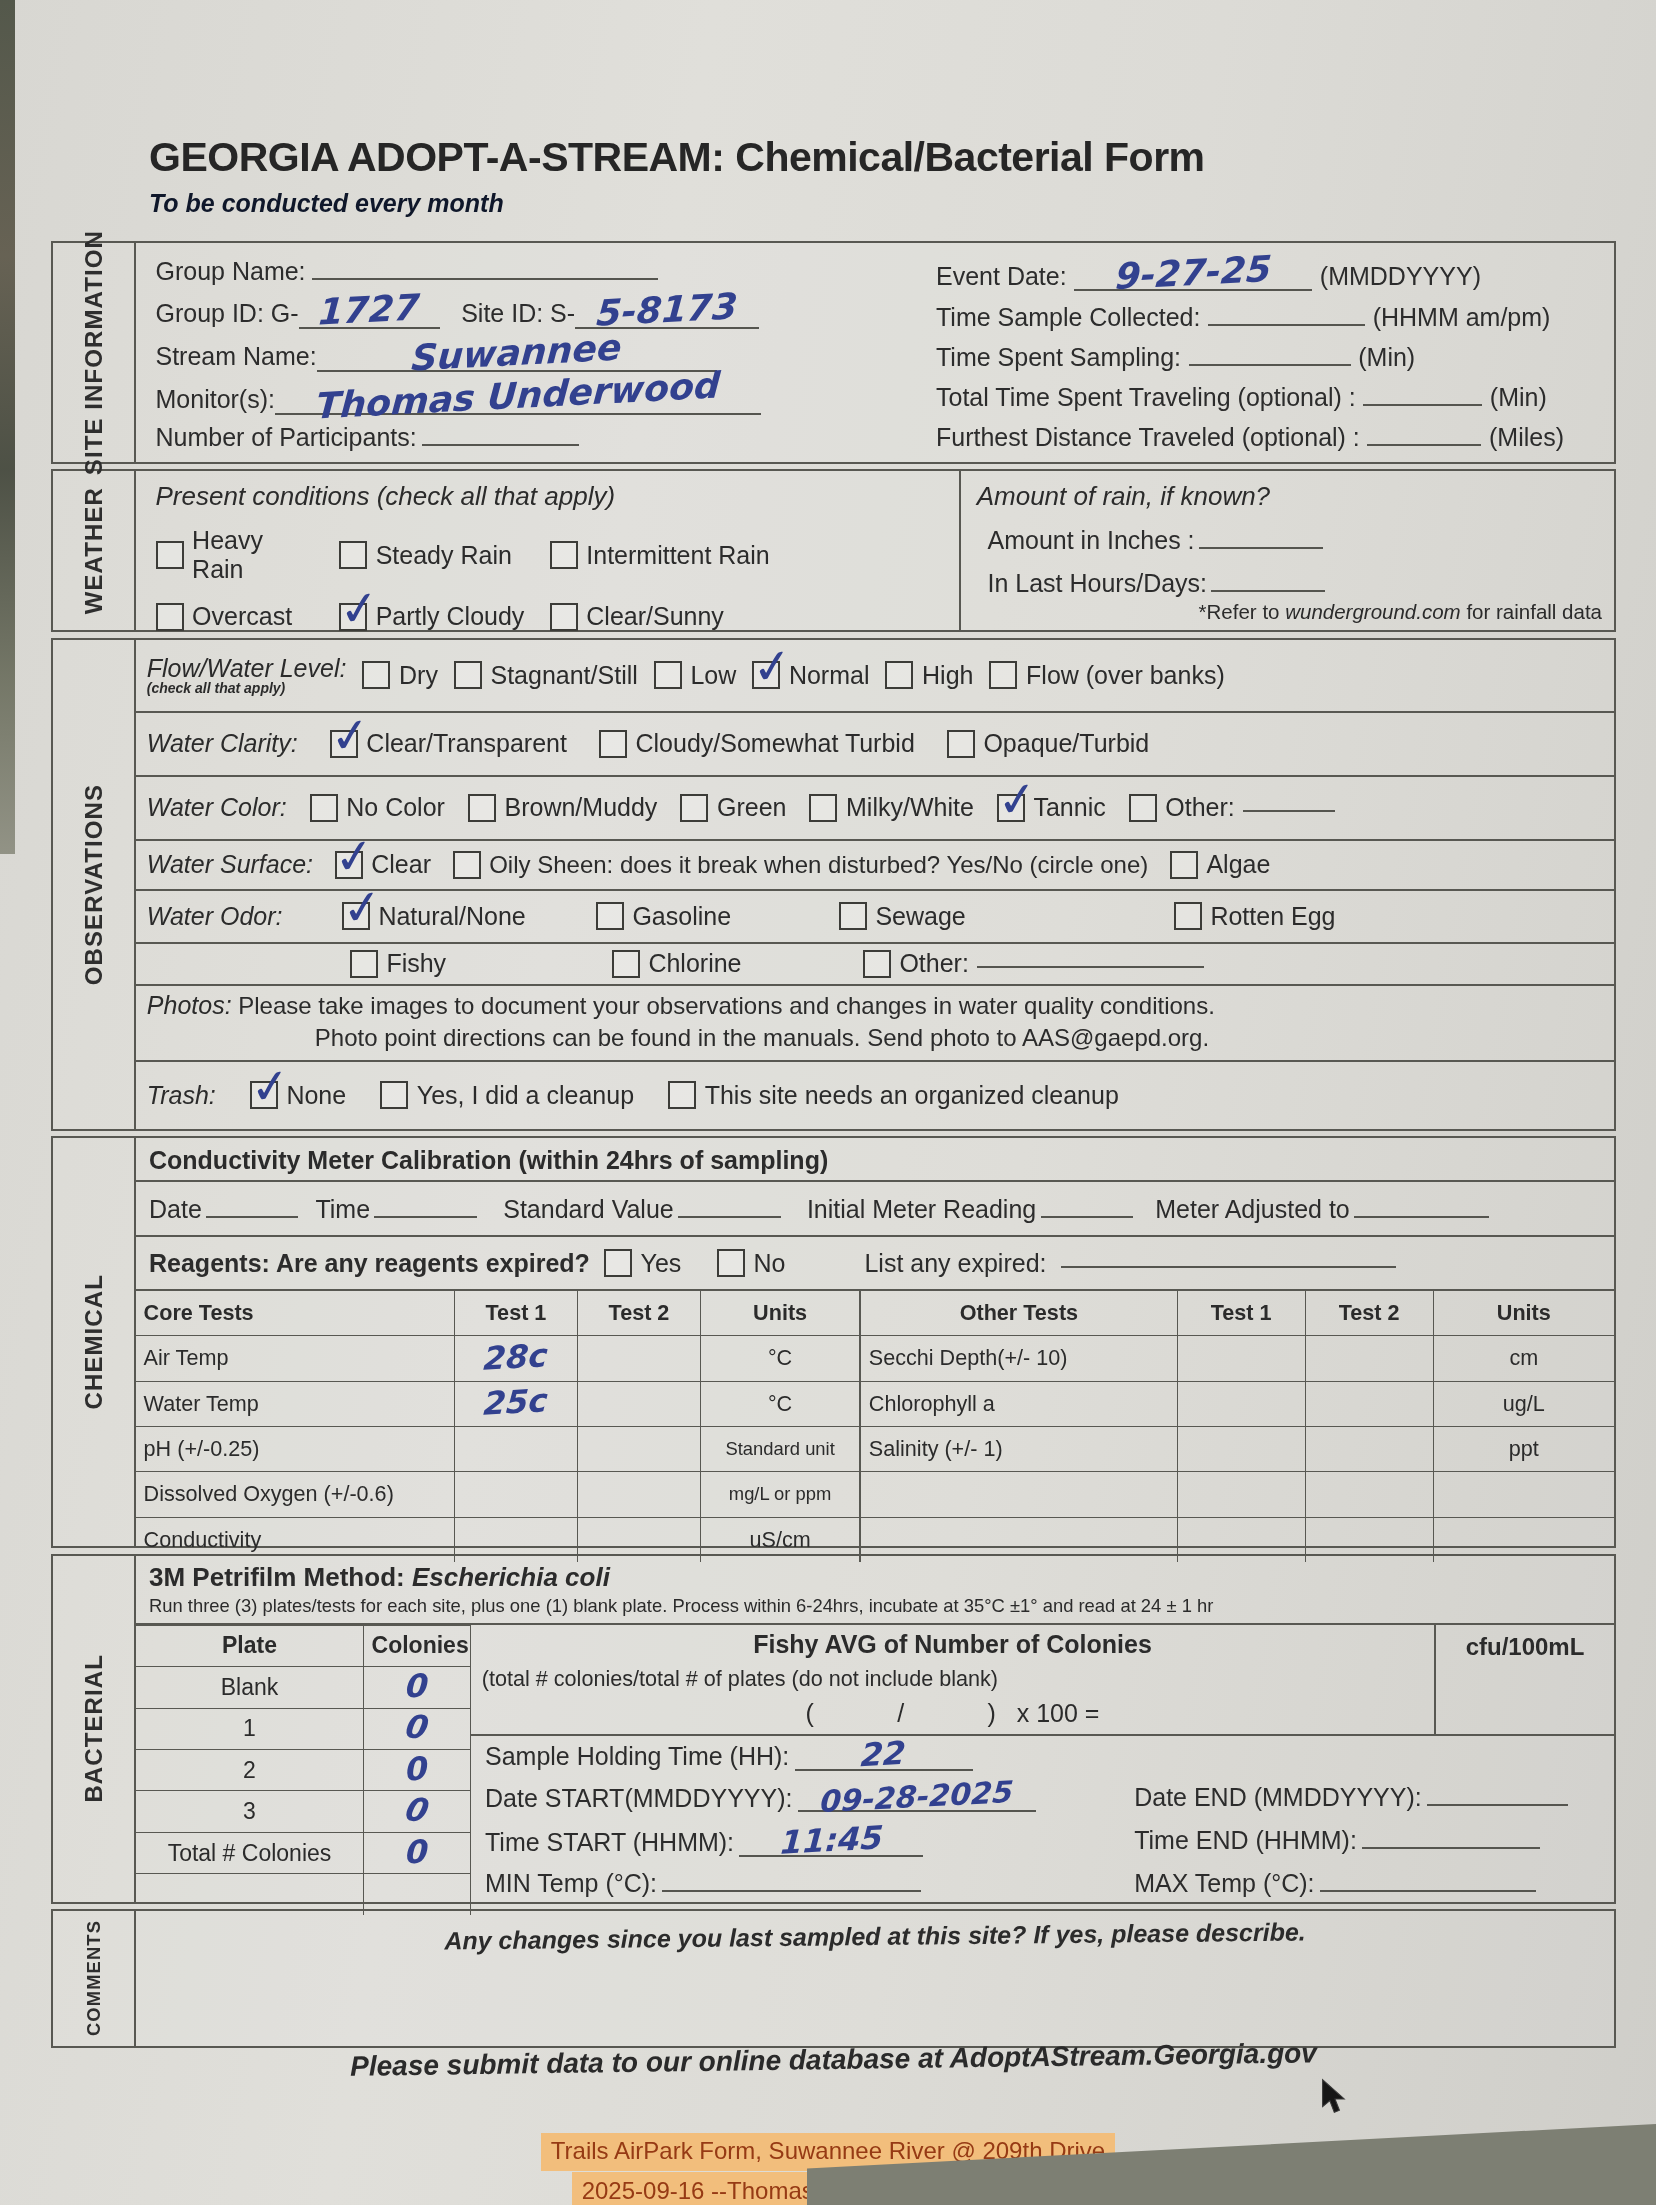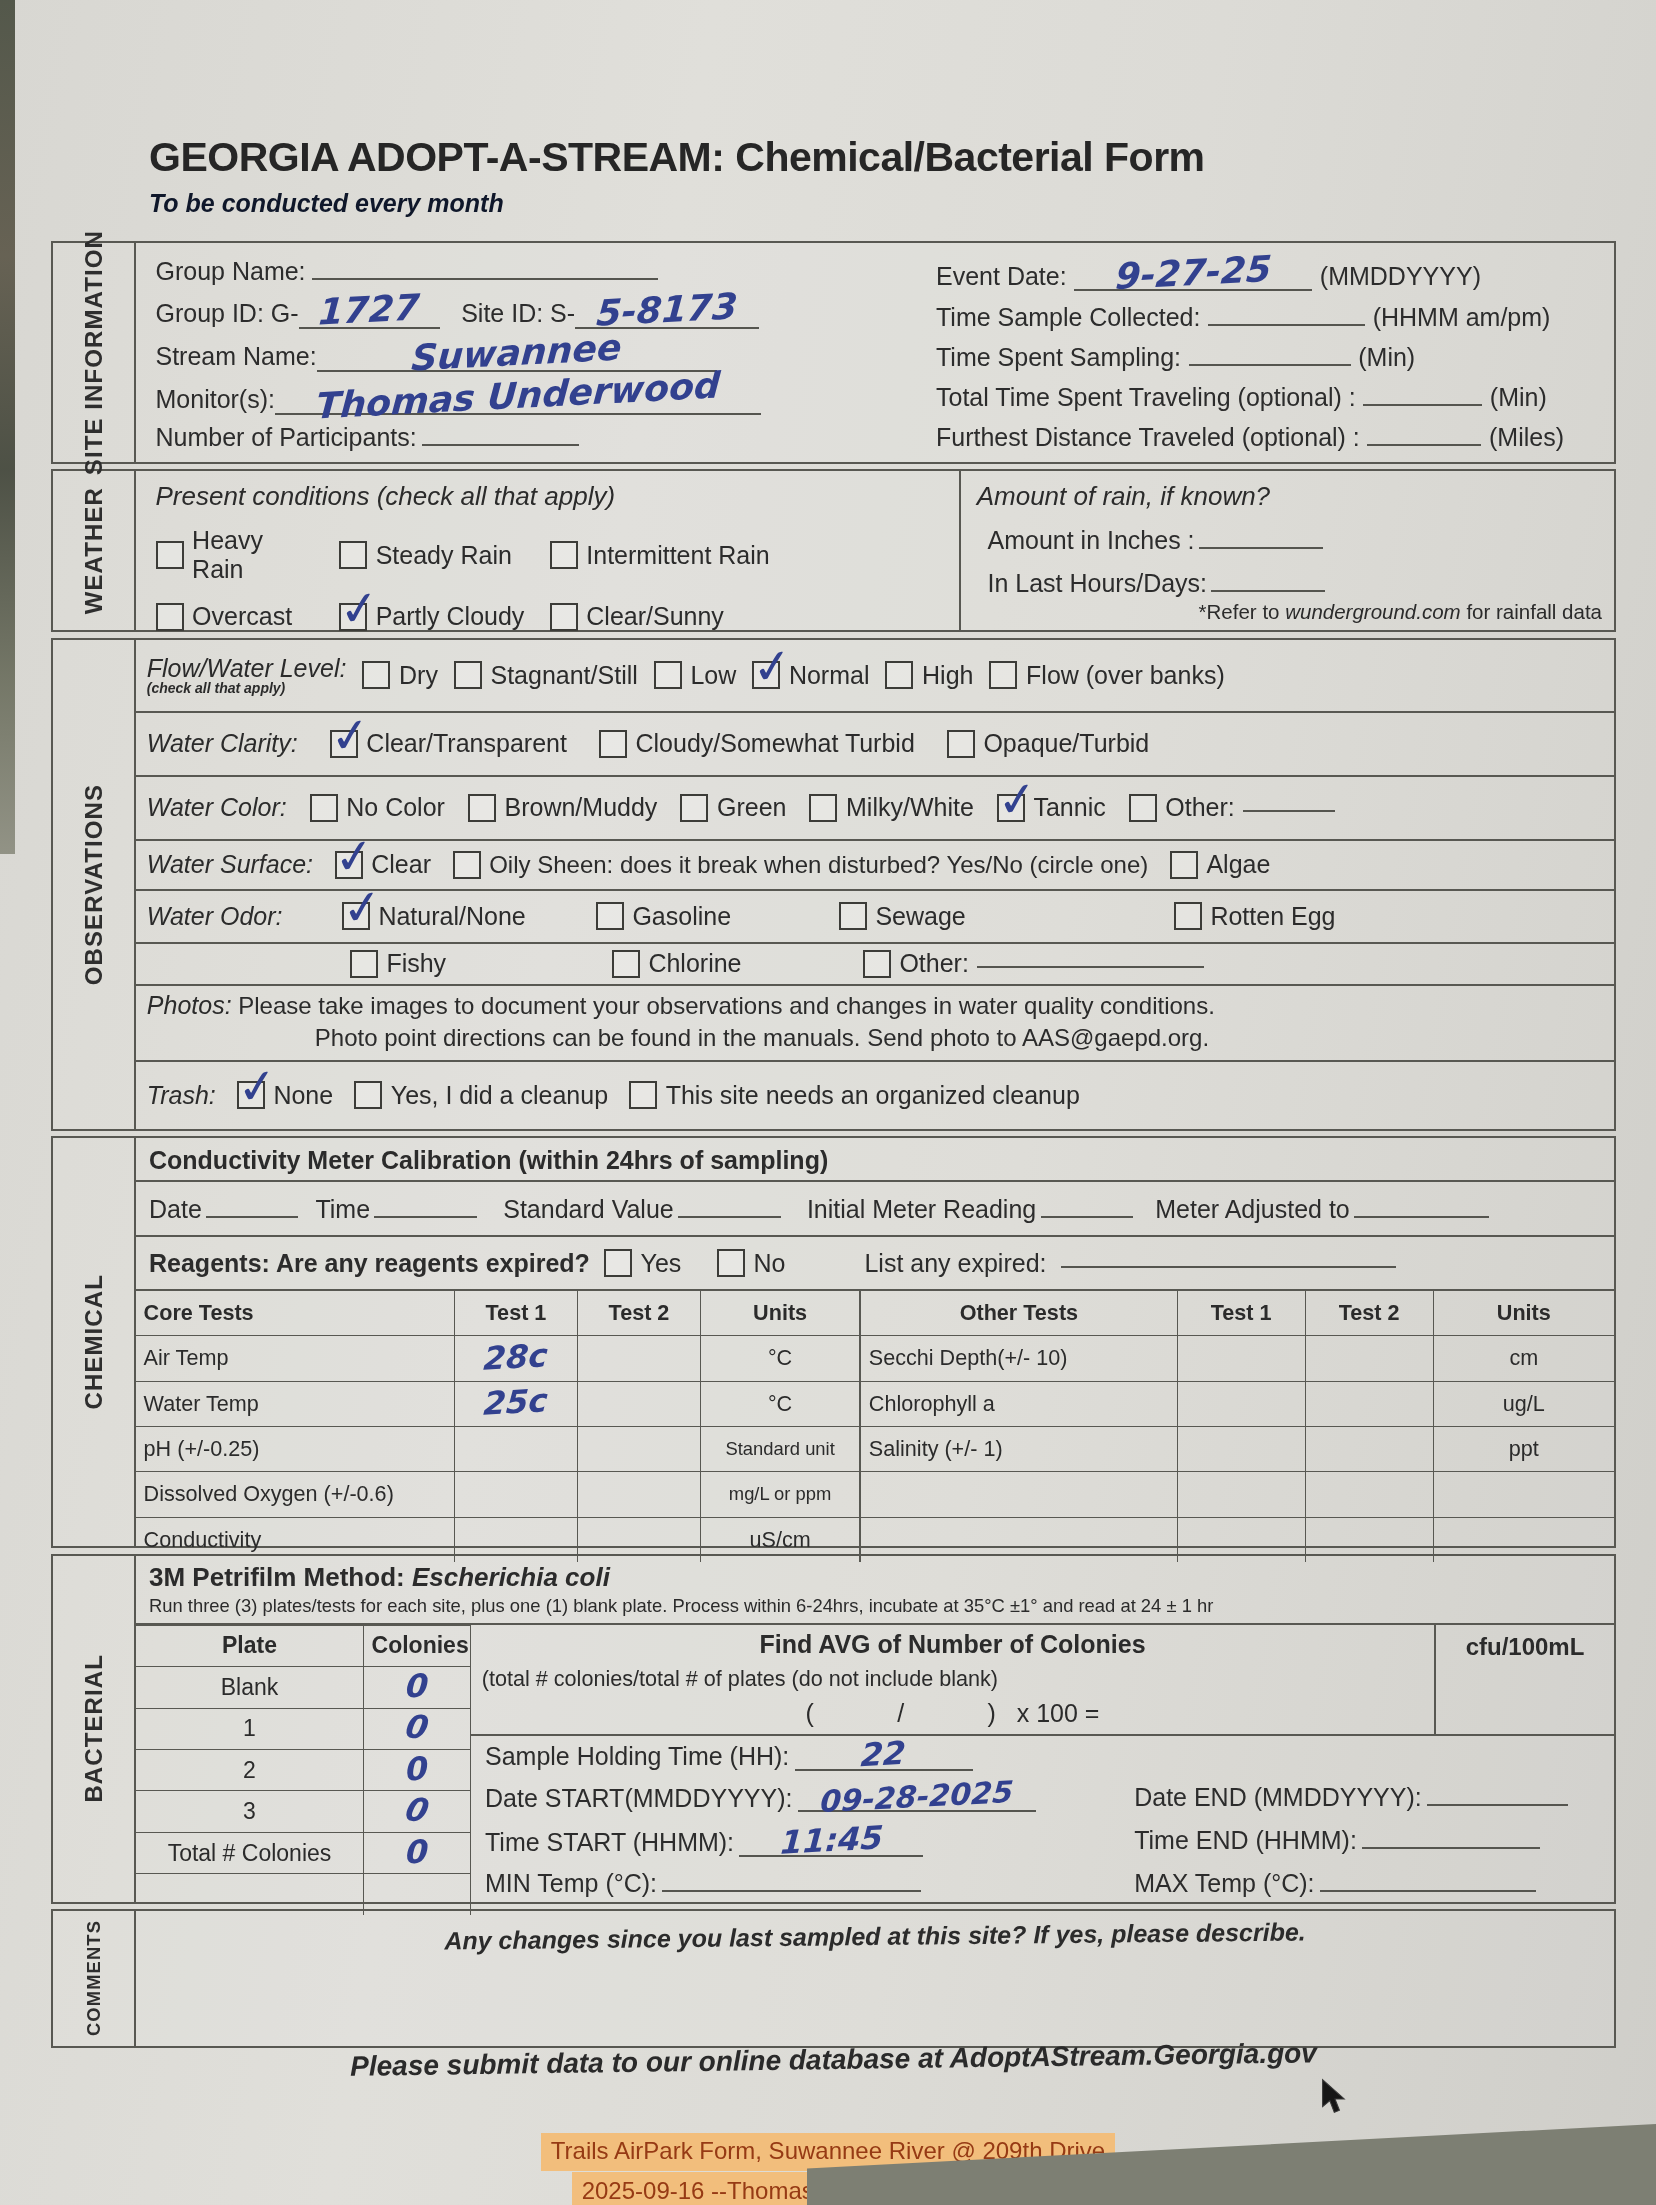--- a/index.html
+++ b/index.html
@@ -400,21 +400,21 @@
               <span class="ul" style="width:227px;"></span>
             </span>
         </div>
 
         <div class="obs-row" style="height:69px;display:block;padding-top:5.4px;">
           <div style="font-size:24px;"><span class="obs-title">Photos:</span>
             <span>Please take images to document your observations and changes in water quality conditions.</span></div>
           <div style="font-size:24px;margin-top:4.3px;padding-left:168px;">Photo point directions can be found in the manuals. Send photo to AAS@gaepd.org.</div>
         </div>
 
-        <div class="obs-row" style="flex:1;gap:21px;">
+        <div class="obs-row" style="flex:1;gap:34px;">
           <div class="obs-title">Trash:</div>
           <span class="opt">
               <span class="cb checked">
                 <span class="tick">✓</span>
               </span>
               <span class="cbl">None</span>
             </span>
           <span class="opt">
               <span class="cb"></span>
               <span class="cbl">Yes, I did a cleanup</span>
@@ -597,21 +597,21 @@
             </tr>
             <tr>
               <td class="no-left no-bottom"></td>
                   <td class="no-bottom"></td>
             </tr>
           </tbody>
             </table>
           <div class="bact-right">
             <div class="avg-box">
               <div class="avg-main">
-                <div class="avg-title">Find AVG of Number of Colonies</div>
+                <div class="avg-title">Fishy AVG of Number of Colonies</div>
                 <div class="avg-note">(total # colonies/total # of plates (do not include blank)</div>
                 <div class="avg-formula">(            /            )   x 100 =</div>
               </div>
               <div class="avg-cfu">cfu/100mL</div>
             </div>
             <div class="bact-fields">
               <div class="bfield" style="grid-column:1 / span 2;">
                 <span class="lab">Sample Holding Time (HH):</span>
                 <span class="field" style="min-width:178px;">
                     <span class="hw">22</span>

